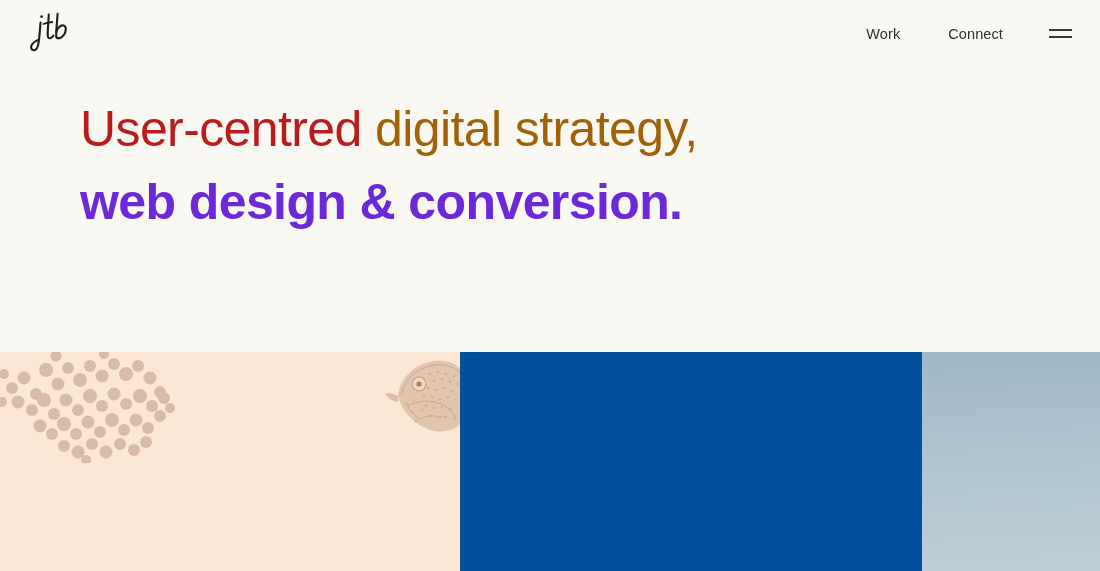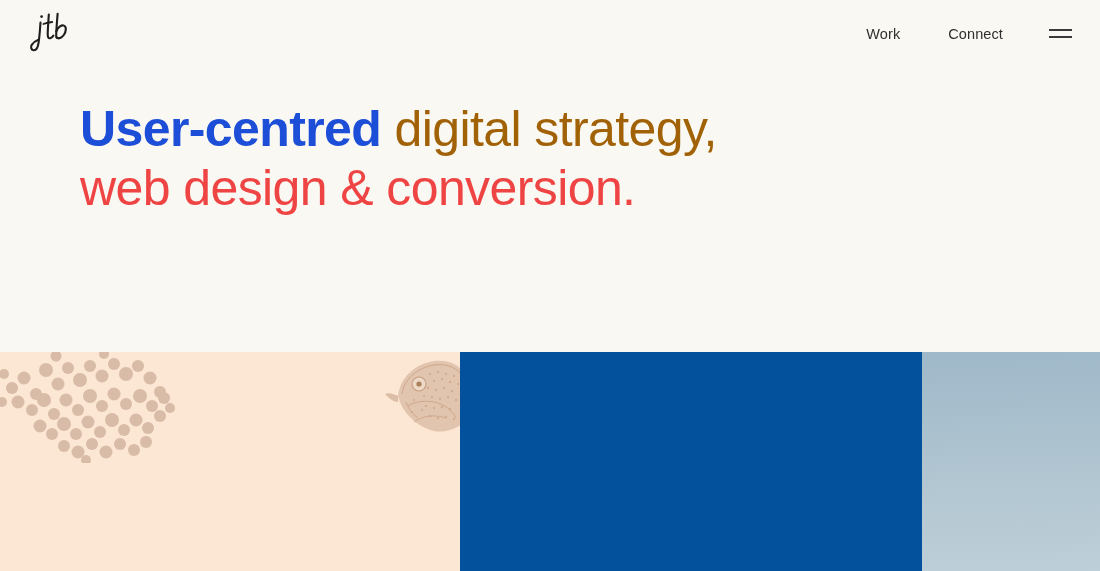--- a/index.html
+++ b/index.html
@@ -33,23 +33,23 @@
     gap:5px; cursor:pointer; background:none; border:none; padding:0;
   }
   .menu-btn span { display:block; width:23px; height:1.6px; background:#3a3a3a; }
 
   
   .hero { position:absolute; left:0; top:100px; width:1100px; padding:0 80px; }
   .hero-line {
     font-size:50px; line-height:58px; font-weight:300;
     letter-spacing:-0.6px; white-space:nowrap;
   }
-  .hl-strong { color:#1d4ed8; font-weight:700; }
+  .hl-strong { color:#b91c1c; font-weight:400; }
   .hl-light  { color:#a16207; font-weight:300; }
-  .hero-line-2 { color:#ef4444; font-weight:400; margin-top:1px; }
+  .hero-line-2 { color:#6d28d9; font-weight:700; margin-top:15px; }
 
   
   .strip {
     position:absolute; left:0; top:352px; width:1100px; height:219px;
     display:flex; overflow:hidden;
   }
   .panel { position:relative; height:219px; overflow:hidden; }
   .panel-peach { width:460px; background:#fce6d4; }
   .panel-blue  { width:462px; background:#03509d; }
   .panel-sky   { width:178px;

